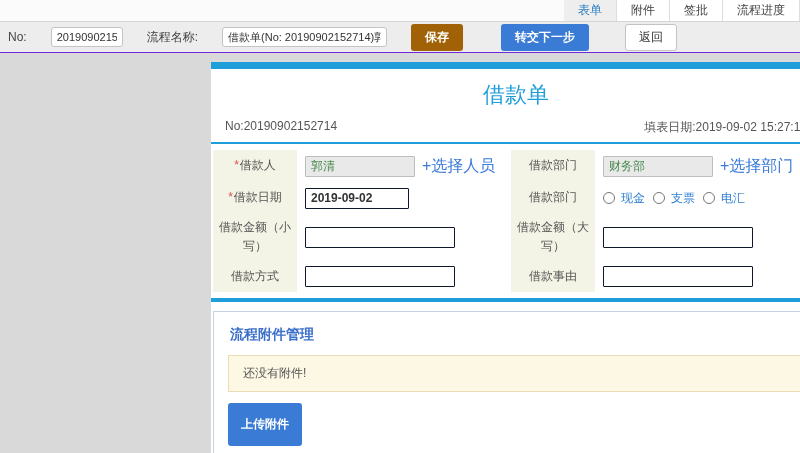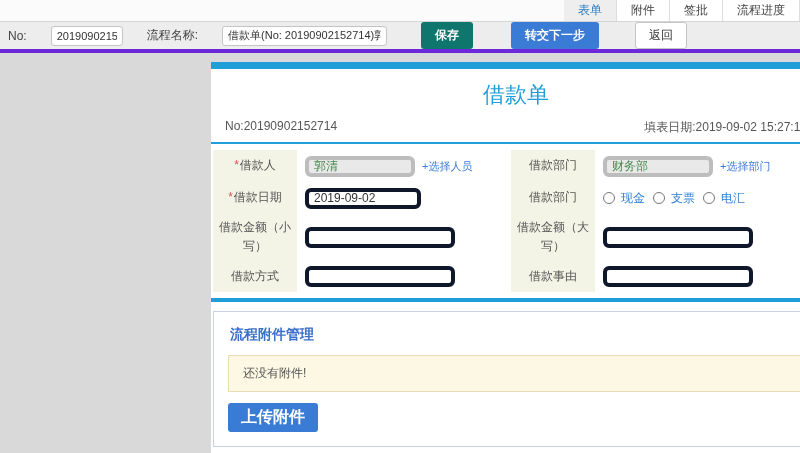--- a/index.html
+++ b/index.html
@@ -10,72 +10,72 @@
   }
   
   .tabbar { height:22px; background:#fbfbfb; border-bottom:1px solid #d5d5d5; display:flex;justify-content:flex-end; }
   .tab {
     padding:0 14px; line-height:21px; font-size:12px; color:#444; background:#fff;
     border-right:1px solid #ddd; cursor:pointer; white-space:nowrap;
   }
   .tab.active { color:#2d7fc1; background:#eeeeee; }
   
   .toolbar {
-    height:31px; background:#ededed; border-bottom:4px solid #6d28d9;
+    height:31px; background:#ededed; border-bottom:1px solid #6d28d9;
     display:flex; align-items:center; padding:0 8px; gap:24px;
   }
   .toolbar label { color:#444; white-space:nowrap; }
   .toolbar input {
     height:20px; border:1px solid #c4c4c4; border-radius:3px; font-size:11px;
     padding:0 5px; color:#333; background:#fff; font-family:inherit;
   }
   .no-input { width:72px; }
   .name-input { width:165px; }
   .btn { font-size:12px; padding:4px 13px; border-radius:3px; border:1px solid transparent;
          color:#fff; font-weight:bold; cursor:pointer; white-space:nowrap; font-family:inherit; }
-  .btn-save { background:#0f766e; margin-left:10px; }
+  .btn-save { background:#a16207; }
   .btn-next { background:#3a7bd5; margin-left:14px; }
   .btn-back { background:#fff; color:#333; border-color:#c4c4c4; font-weight:normal; margin-left:12px; }
   
   .page { position:absolute; left:211px; top:62px; width:610px; background:#fff; }
   .accent-bar-top { height:7px; background:#1f9ed9; }
   .page-title { color:#1f9ed9; font-size:22px; font-weight:normal; text-align:center; padding:11px 0 7px; }
   .meta-row {
     display:flex; justify-content:space-between; padding:2px 14px 6px; font-size:12px; color:#555;
     border-bottom:2px solid #1f9ed9; white-space:nowrap;
   }
   
   .fields { display:grid; grid-template-columns:84px 1fr 84px 1fr; margin:6px 12px 0 2px; }
   .lbl {
     background:#f4f4e6; display:flex; align-items:center; justify-content:center;
     text-align:center; font-size:12px; color:#555; padding:4px 3px; line-height:1.6;
   }
   .fld { display:flex; align-items:center; gap:7px; padding:5px 8px; min-height:32px; }
   .req { color:#d9534f; margin-right:1px; }
-  .inp { height:21px; border:4px solid #0f172a; border-radius:6px; font-size:12px;
+  .inp { height:21px; border:1px solid #0f172a; border-radius:1px; font-size:12px;
          padding:0 5px; color:#333; font-family:inherit; }
   .inp-ro { width:110px; background:#e9e9e9; border-color:#bdbdbd; color:#44884a; }
-  .inp-date { width:116px; }
+  .inp-date { width:104px;font-weight:bold; }
   .inp-wide { width:150px; }
-  a.pick { color:#3a7ad9; text-decoration:none; font-size:11px; white-space:nowrap; cursor:pointer; }
+  a.pick { color:#3a7ad9; text-decoration:none; font-size:16px; white-space:nowrap; cursor:pointer; }
   .radio-group { display:flex; align-items:center; gap:8px; }
   .radio-item { display:flex; align-items:center; gap:6px; color:#2d7fd3; }
   .radio-item input { width:12px; height:12px; }
   .accent-bar-bottom { height:4px; background:#1f9ed9; margin-top:6px; }
   
   .panel { margin:9px 2px 11px; padding:9px 14px 14px; background:#fff; }
   .panel-attach { border:1px solid #c6d2e1; }
   .panel h2 { font-size:14px; padding:5px 2px 9px; }
   .panel-attach h2 { color:#3b6fc9; }
   .alert-empty {
     background:#fdf8e4; border:1px solid #e8ddb5; padding:9px 14px; font-size:12px; color:#555;
     margin:2px 0 11px;
   }
   .btn-upload { background:#3a7bd5; color:#fff; border:none; font-weight:bold;
-                font-size:16px; padding:4px 13px; border-radius:3px; cursor:pointer; font-family:inherit; }
+                font-size:12px; padding:13px 13px; border-radius:3px; cursor:pointer; font-family:inherit; }
 </style>
 </head>
 <body>
 
 <div class="tabbar">
   <div class="tab active">表单</div>
   <div class="tab">附件</div>
   <div class="tab">签批</div>
   <div class="tab">流程进度</div>
 </div>

